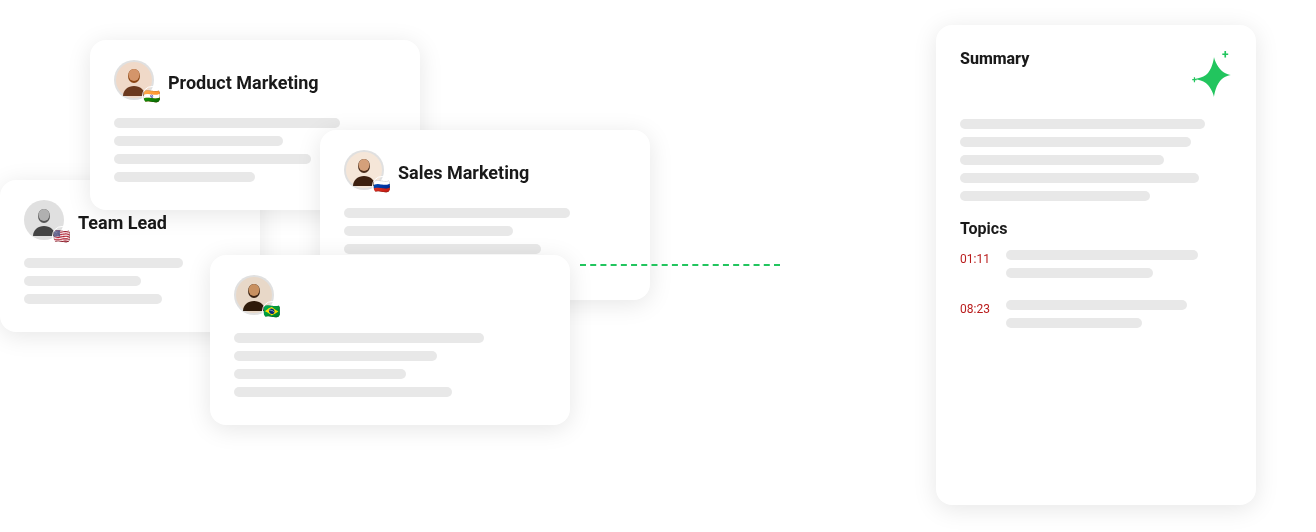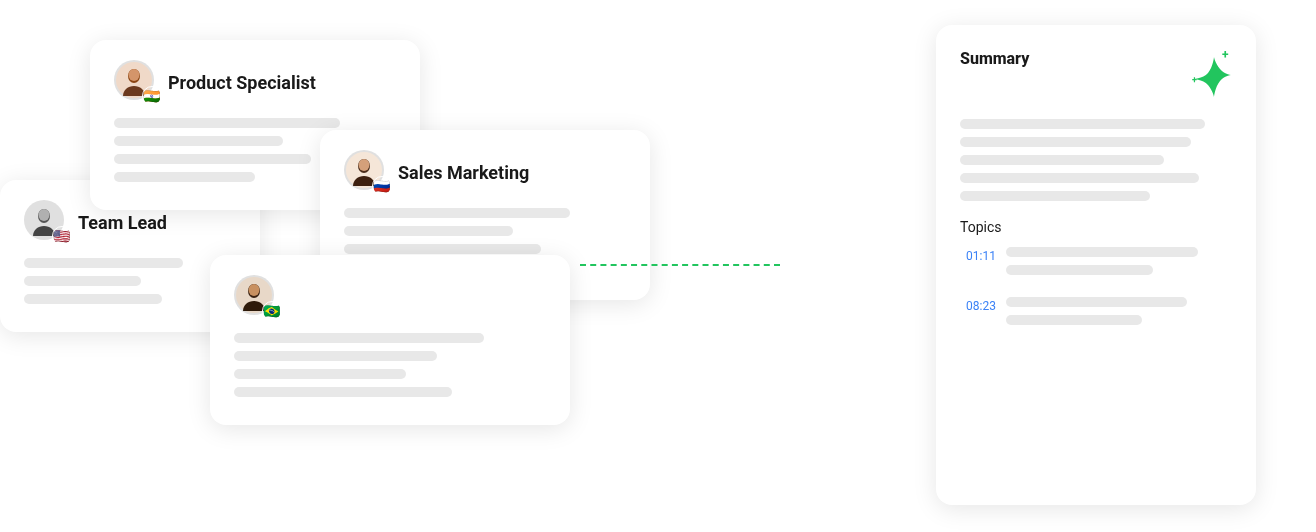--- a/index.html
+++ b/index.html
@@ -151,40 +151,39 @@
       line-height: 1;
       position: relative;
     }
 
     .sparkle-svg {
       width: 48px;
       height: 48px;
     }
 
     .topics-title {
-      font-size: 14px;
-      font-weight: 400;
+      font-size: 16px;
+      font-weight: 700;
       color: #1a1a1a;
       margin-top: 10px;
       margin-bottom: 14px;
     }
 
     .topic-row {
       display: flex;
       align-items: flex-start;
       gap: 10px;
       margin-bottom: 14px;
     }
 
     .topic-time {
       font-size: 12px;
-      color: #3b82f6;
+      color: #b91c1c;
       min-width: 36px;
       padding-top: 2px;
-      text-align: right;
     }
 
     .topic-lines {
       flex: 1;
     }
 
     
     .connector {
       position: absolute;
       top: 264px;
@@ -212,21 +211,21 @@
         <div class="avatar-person">
           <svg class="person-svg" viewBox="0 0 36 36" fill="none" xmlns="http://www.w3.org/2000/svg">
             <circle cx="18" cy="18" r="18" fill="#f0d9c8"></circle>
             <ellipse cx="18" cy="14" rx="6" ry="7" fill="#8B4513"></ellipse>
             <path d="M7 34c0-6 5-10 11-10s11 4 11 10" fill="#6c3a1f"></path>
             <ellipse cx="18" cy="13" rx="5.5" ry="6" fill="#d4956a"></ellipse>
           </svg>
         </div>
         <div class="flag-badge">🇮🇳</div>
       </div>
-      <span class="card-title">Product Specialist</span>
+      <span class="card-title">Product Marketing</span>
     </div>
     <div class="placeholder-line" style="width:80%"></div>
     <div class="placeholder-line" style="width:60%"></div>
     <div class="placeholder-line" style="width:70%"></div>
     <div class="placeholder-line" style="width:50%"></div>
   </div>
 
   <div class="card card-team">
     <div class="card-header">
       <div class="avatar">

